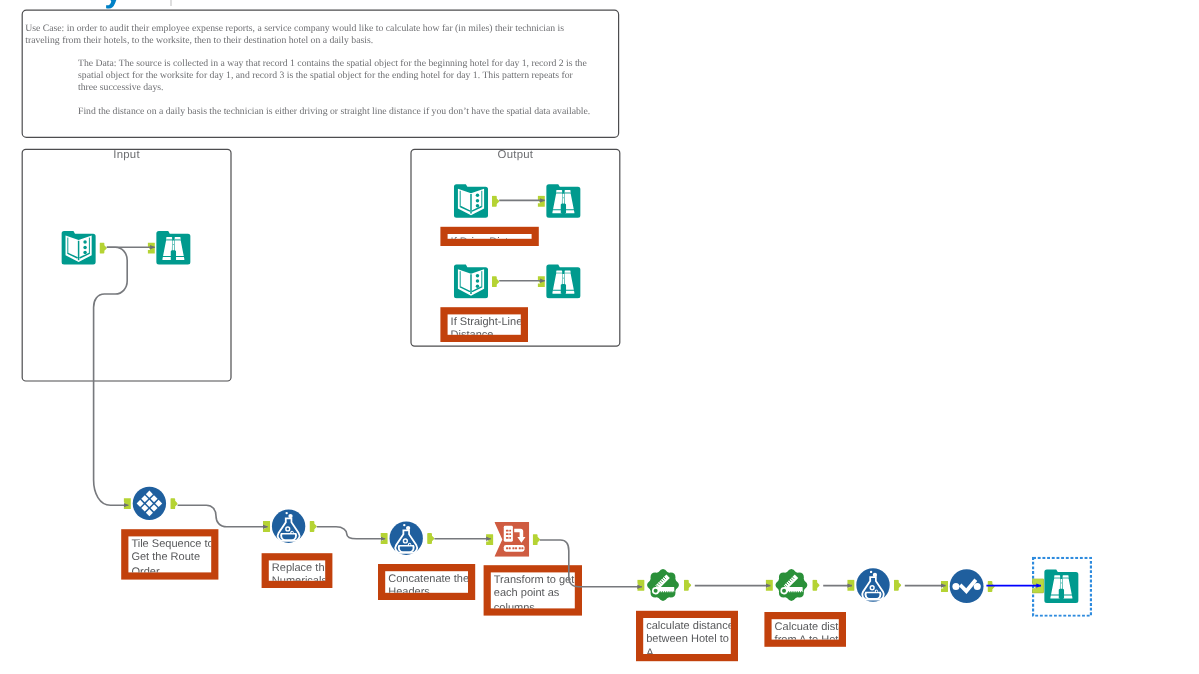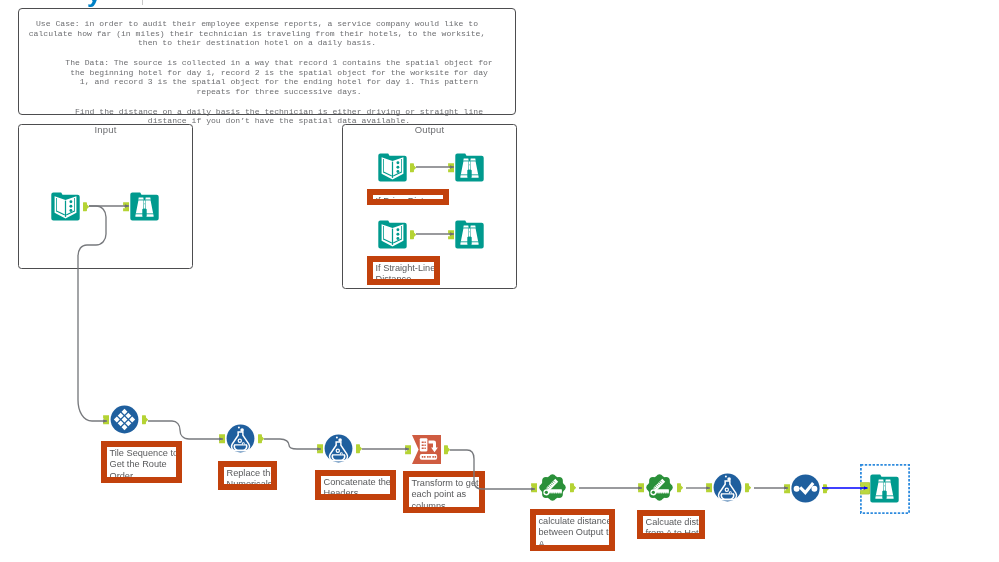--- a/index.html
+++ b/index.html
@@ -8,21 +8,21 @@
        -webkit-font-smoothing:antialiased;}
   #canvas{position:absolute;left:0;top:0;width:999px;height:562px;background:#fff;}
   svg.wires{position:absolute;left:0;top:0;width:999px;height:562px;pointer-events:none;}
   .node{position:absolute;width:29px;height:29px;}
   .node svg{display:block;width:29px;height:29px;}
   .anchor{position:absolute;width:6.4px;height:9.4px;}
   .anchor svg{display:block;width:100%;height:100%;}
   .comment{position:absolute;border:1.5px solid #4d4d4f;border-radius:4px;background:#fff;
            box-sizing:border-box;}
   .comment p{margin:0;color:#6d6e71;font-size:8.1px;line-height:9.6px;
-             font-family:Liberation Mono, monospace;text-align:center;}
+             font-family:Liberation Serif, serif;}
   .comment p + p{margin-top:10.3px;margin-left:44px;}
   .container{position:absolute;border:1.4px solid #4d4d4f;border-radius:3.5px;background:#fff;
              box-sizing:border-box;}
   .ctitle{position:absolute;top:-1px;left:0;width:100%;text-align:center;color:#6d6e71;
           font-size:9.5px;letter-spacing:.2px;}
   .tlabel{position:absolute;border:6px solid #c2410c;background:#fff;color:#58595b;
           font-size:9.2px;line-height:11.5px;box-sizing:border-box;
           padding:0.5px 2.5px 1.5px 2.5px;white-space:pre;overflow:hidden;}
   .selbox{position:absolute;box-sizing:border-box;}
   .selbox svg{display:block;}
@@ -35,21 +35,21 @@
 <div id="canvas">
 <div class="toptitle" style="left:87px;top:-22px;font-size:26px;color:#0081C6;">y</div>
 <div class="topline" style="left:142px;top:0;width:1px;height:5px;background:#c8c8c8;"></div>
 <div class="comment" style="left:18px;top:8px;width:498px;height:107px;">
   <div style="position:absolute;left:2px;top:10px;width:472px;">
     <p>Use Case:  in order to audit their employee expense reports, a service company would like to calculate how far (in miles) their technician is traveling from their hotels, to the worksite, then to their destination hotel on a daily basis.</p>
     <p>The Data:  The source is collected in a way that record 1 contains the spatial object for the beginning hotel for day 1, record 2 is the spatial object for the worksite for day 1, and record 3 is the spatial object for the ending hotel for day 1.  This pattern repeats for three successive days.</p>
     <p>Find the distance on a daily basis the technician is either driving or straight line distance if you don’t have the spatial data available.</p>
   </div>
 </div>
-<div class="container" style="left:18px;top:124px;width:175px;height:145px;">
+<div class="container" style="left:18px;top:124px;width:175px;height:194px;">
   <div class="ctitle">Input</div>
 </div>
 <div class="container" style="left:342px;top:124px;width:175px;height:165px;">
   <div class="ctitle">Output</div>
 </div>
 <div class="selbox" style="left:860px;top:464px;width:50px;height:50px;">
       <svg width="50" height="50" viewBox="0 0 50 50">
         <rect x="0.9" y="0.9" width="48.2" height="48.2" fill="none" stroke="#2E8BDE" stroke-width="1.8" stroke-dasharray="2.4 1.5"></rect>
       </svg>
     </div>
@@ -422,21 +422,21 @@
 Get the Route
 Order</div>
 <div class="tlabel" style="left:218px;top:461px;width:59px;height:29px;">Replace the
 Numericals</div>
 <div class="tlabel" style="left:315px;top:470px;width:81px;height:30px;">Concatenate the
 Headers</div>
 <div class="tlabel" style="left:403px;top:471px;width:82px;height:42px;">Transform to get
 each point as
 columns</div>
 <div class="tlabel" style="left:530px;top:509px;width:85px;height:42px;">calculate distance
-between Output to
+between Hotel to
 A</div>
 <div class="tlabel" style="left:637px;top:510px;width:68px;height:29px;">Calcuate distance
 from A to Hotel</div>
 <svg class="wires" viewBox="0 0 999 562">
   <defs>
         <marker id="arw" markerUnits="userSpaceOnUse" markerWidth="4.2" markerHeight="4.2" refX="3.9" refY="2.1" orient="auto">
           <path d="M0 0.25 4.0 2.1 0 3.95z" fill="#6D6E71"></path>
         </marker>
   <marker id="arwb" markerUnits="userSpaceOnUse" markerWidth="4.2" markerHeight="4.2" refX="3.9" refY="2.1" orient="auto">
           <path d="M0 0.25 4.0 2.1 0 3.95z" fill="#0000FF"></path>

